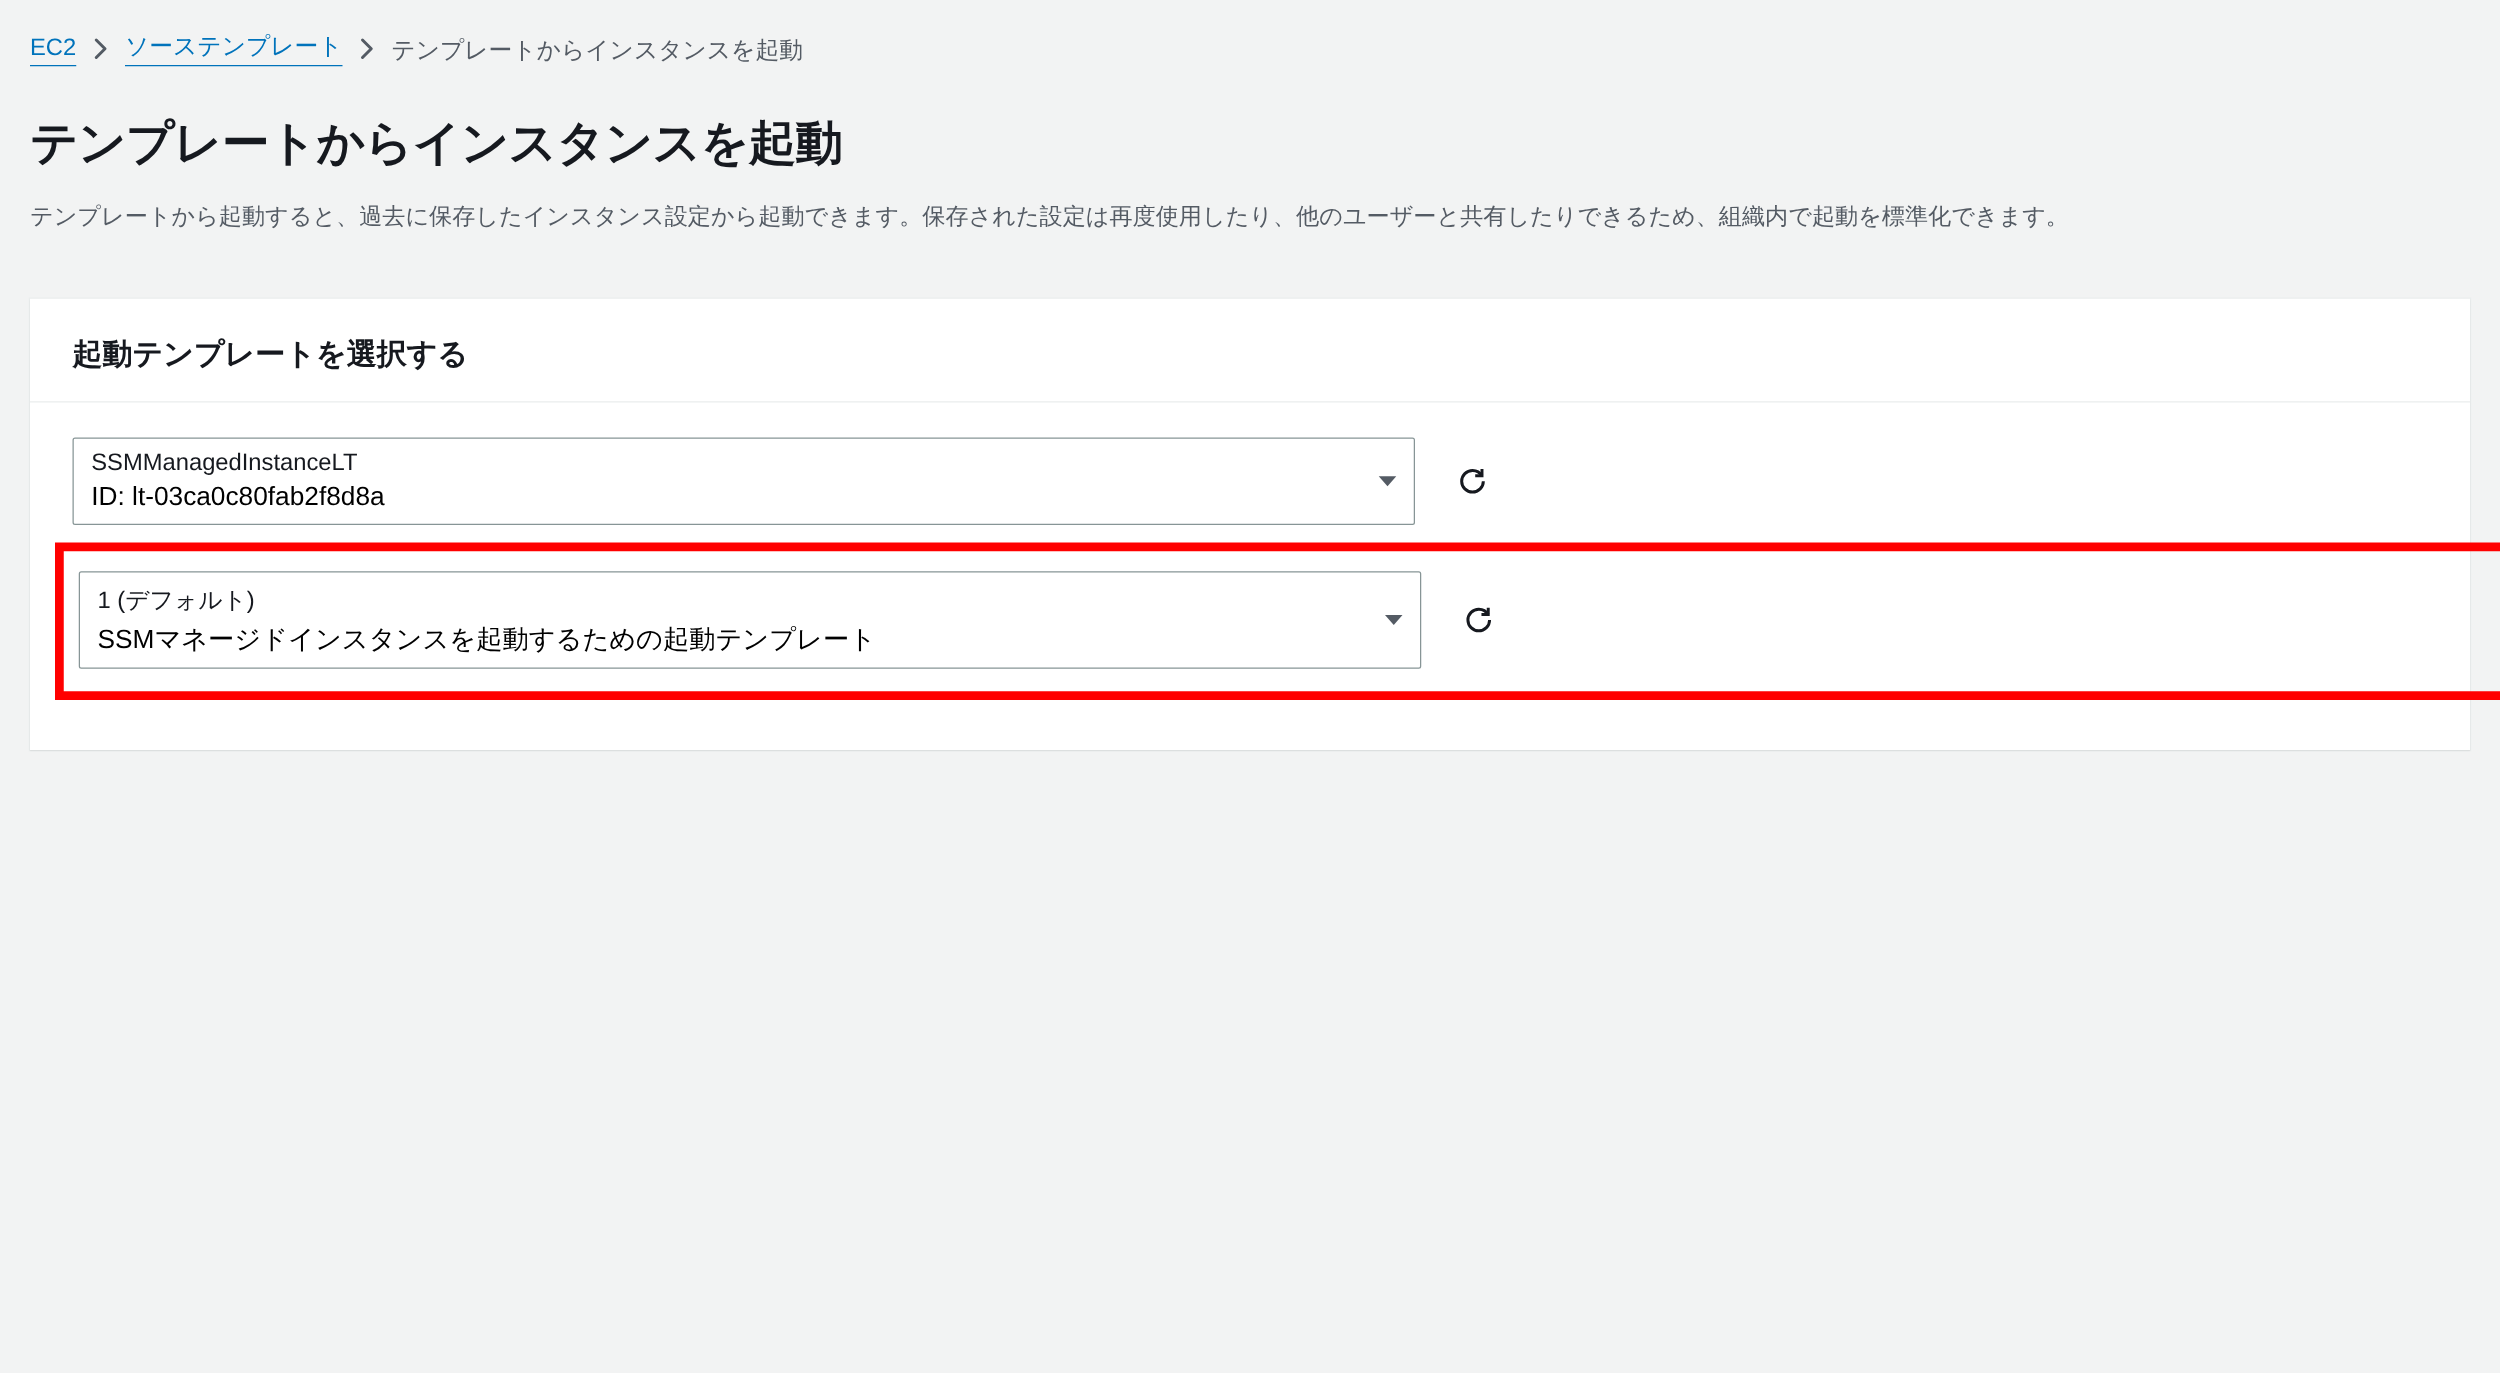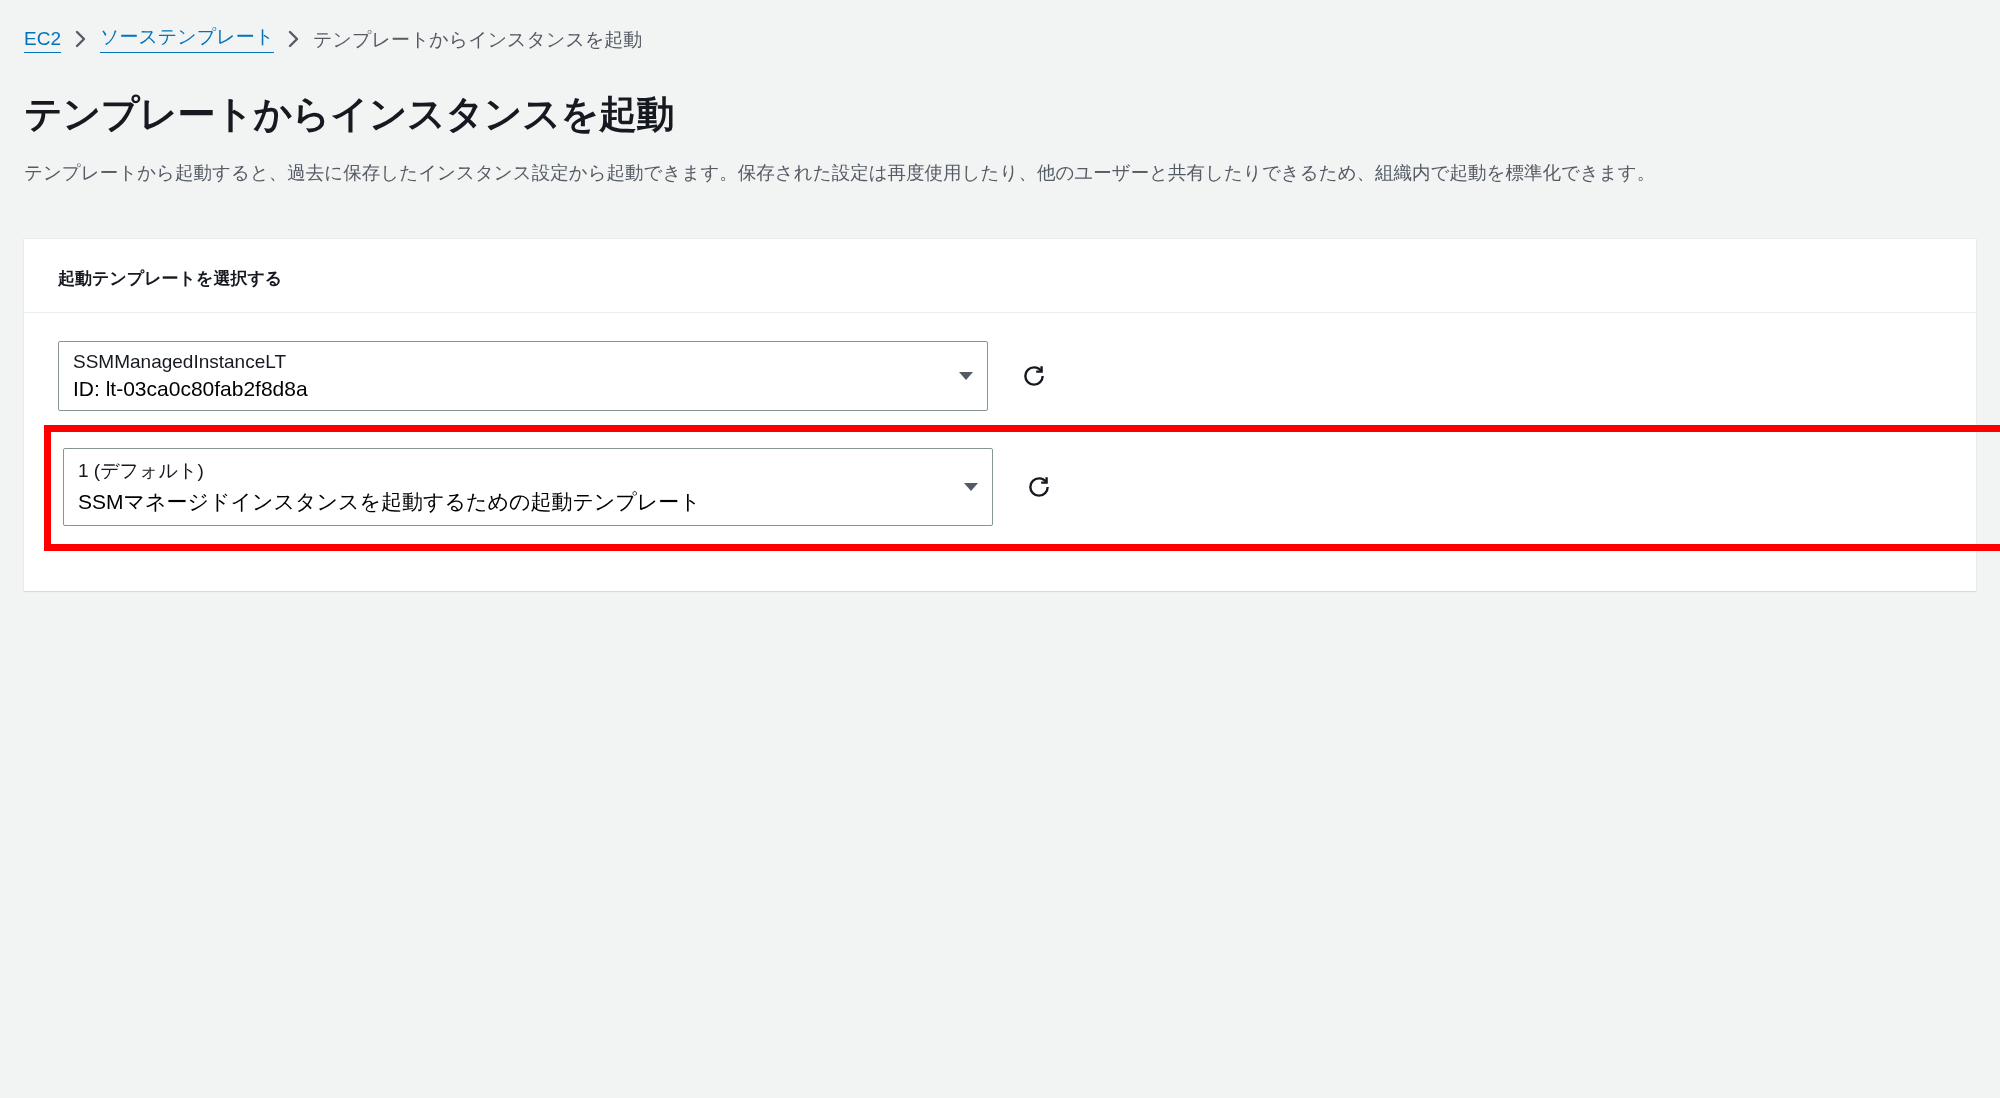--- a/index.html
+++ b/index.html
@@ -50,42 +50,42 @@
     .panel {
       background: #ffffff;
       box-shadow: 0 1px 1px rgba(0,0,0,0.08), 0 0 0 1px #eaeded;
       padding: 0;
     }
     .panel-header {
       padding: 28px 34px 22px 34px;
       border-bottom: 1px solid #eaeded;
     }
     .panel-title {
-      font-size: 17px;
+      font-size: 24px;
       font-weight: 700;
       color: #16191f;
     }
     .panel-body {
       padding: 28px 34px 40px 34px;
     }
     .field-label {
       font-size: 19px;
       color: #16191f;
       margin-bottom: 14px;
       font-weight: 400;
     }
     .select-row {
       display: flex;
       align-items: stretch;
       gap: 22px;
       margin-bottom: 0;
     }
     .select-box {
       flex: 0 0 auto;
-      width: 930px;
+      width: 1074px;
       border: 1px solid #879596;
       background: #fff;
       padding: 9px 14px 9px 14px;
       display: flex;
       align-items: center;
       justify-content: space-between;
       cursor: pointer;
       border-radius: 2px;
     }
     .select-content {

